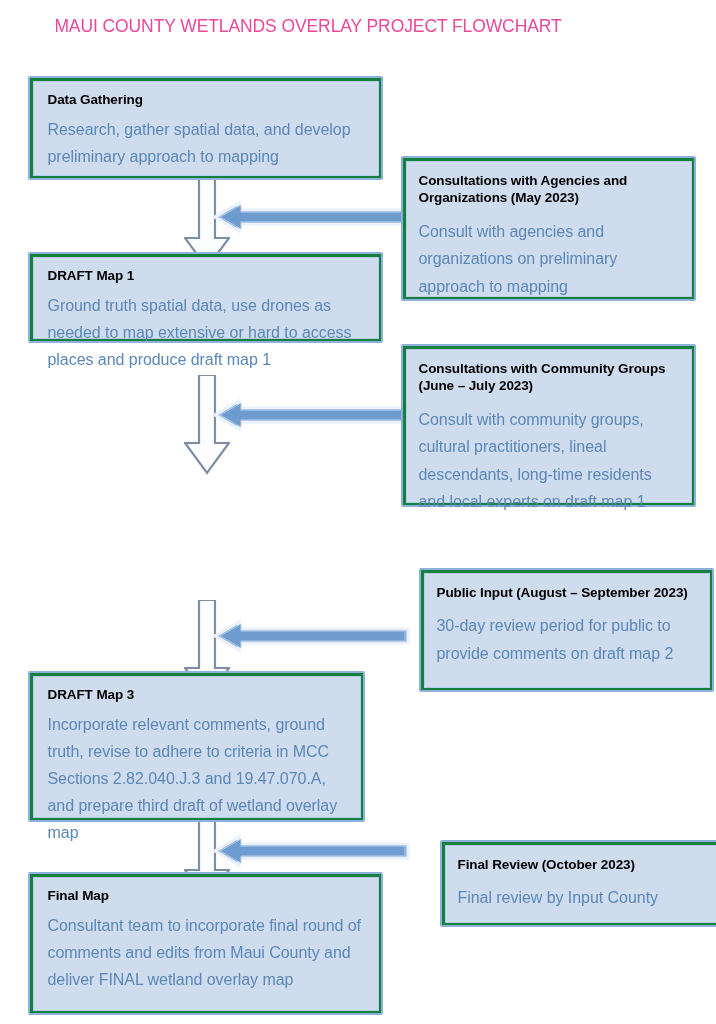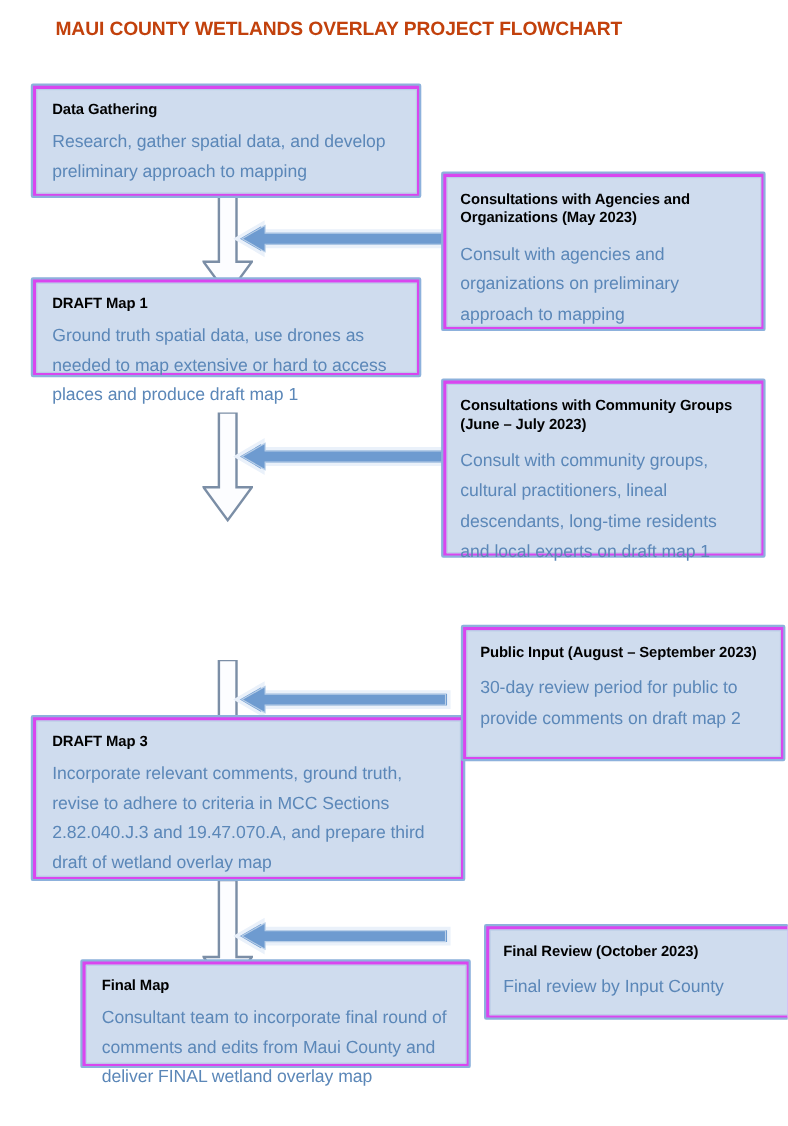--- a/index.html
+++ b/index.html
@@ -25,32 +25,32 @@
   }
 
   
   .chart-title {
     position: absolute;
     left: 0;
     top: 16px;
     width: 616px;
     text-align: center;
     font-size: 17.5px;
-    font-weight: bold;
-    color: #c2410c;
+    font-weight: normal;
+    color: #ec4899;
     letter-spacing: -0.1px;
     font-family: "Liberation Sans", "DejaVu Sans", sans-serif;
     font-stretch: condensed;
   }
 
   
   .node {
     position: absolute;
     box-sizing: border-box;
-    background: #d946ef;
+    background: #15803d;
     border: 2.5px solid #8db1dc;
     border-radius: 2px;
     padding: 2.5px;
     box-shadow: 0 0 0 0 transparent;
   }
   .node-inner {
     box-sizing: border-box;
     width: 100%;
     height: 100%;
     border: 1px solid #b7cce6;
@@ -163,28 +163,28 @@
   </div>
 
   <div class="node stage" style="left:28px; top:252px; width:355px; height:91px;">
     <div class="node-inner">
       <div class="node-title">DRAFT Map 1</div>
       <div class="node-body">Ground truth spatial data, use drones as needed to map extensive or hard to access places and produce draft map 1</div>
     </div>
   </div>
 
 
-  <div class="node stage" style="left:28px; top:650px; width:395px; height:151px;">
+  <div class="node stage" style="left:28px; top:671px; width:337px; height:151px;">
     <div class="node-inner">
       <div class="node-title">DRAFT Map 3</div>
       <div class="node-body">Incorporate relevant comments, ground truth, revise to adhere to criteria in MCC Sections 2.82.040.J.3 and 19.47.070.A, and prepare third draft of wetland overlay map</div>
     </div>
   </div>
 
-  <div class="node stage" style="left:28px; top:872px; width:355px; height:99px;margin-left:45px;">
+  <div class="node stage" style="left:28px; top:872px; width:355px; height:143px;">
     <div class="node-inner">
       <div class="node-title">Final Map</div>
       <div class="node-body">Consultant team to incorporate final round of comments and edits from Maui County and deliver FINAL wetland overlay map</div>
     </div>
   </div>
 
   <div class="node event" style="left:401px; top:156px; width:295px; height:145px;">
     <div class="node-inner">
       <div class="node-title">Consultations with Agencies and Organizations (May 2023)</div>
       <div class="node-body">Consult with agencies and organizations on preliminary approach to mapping</div>

